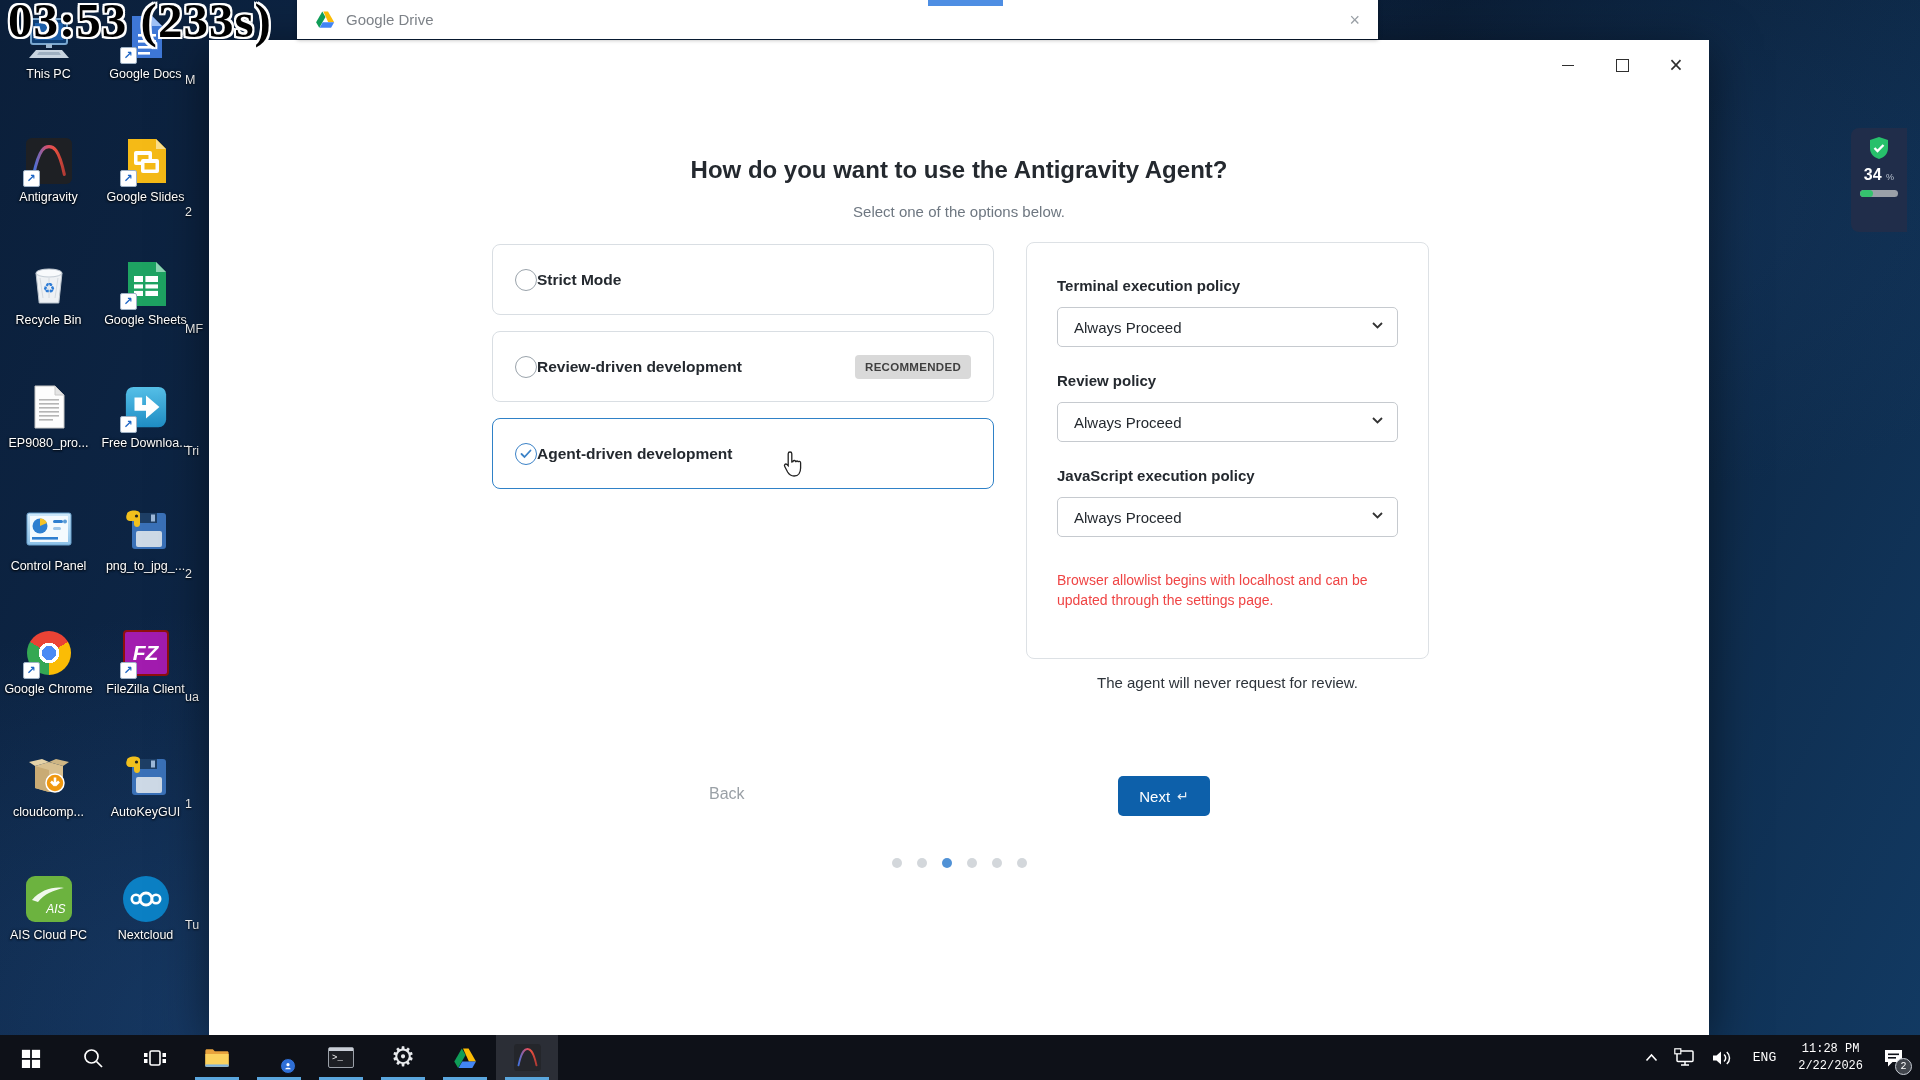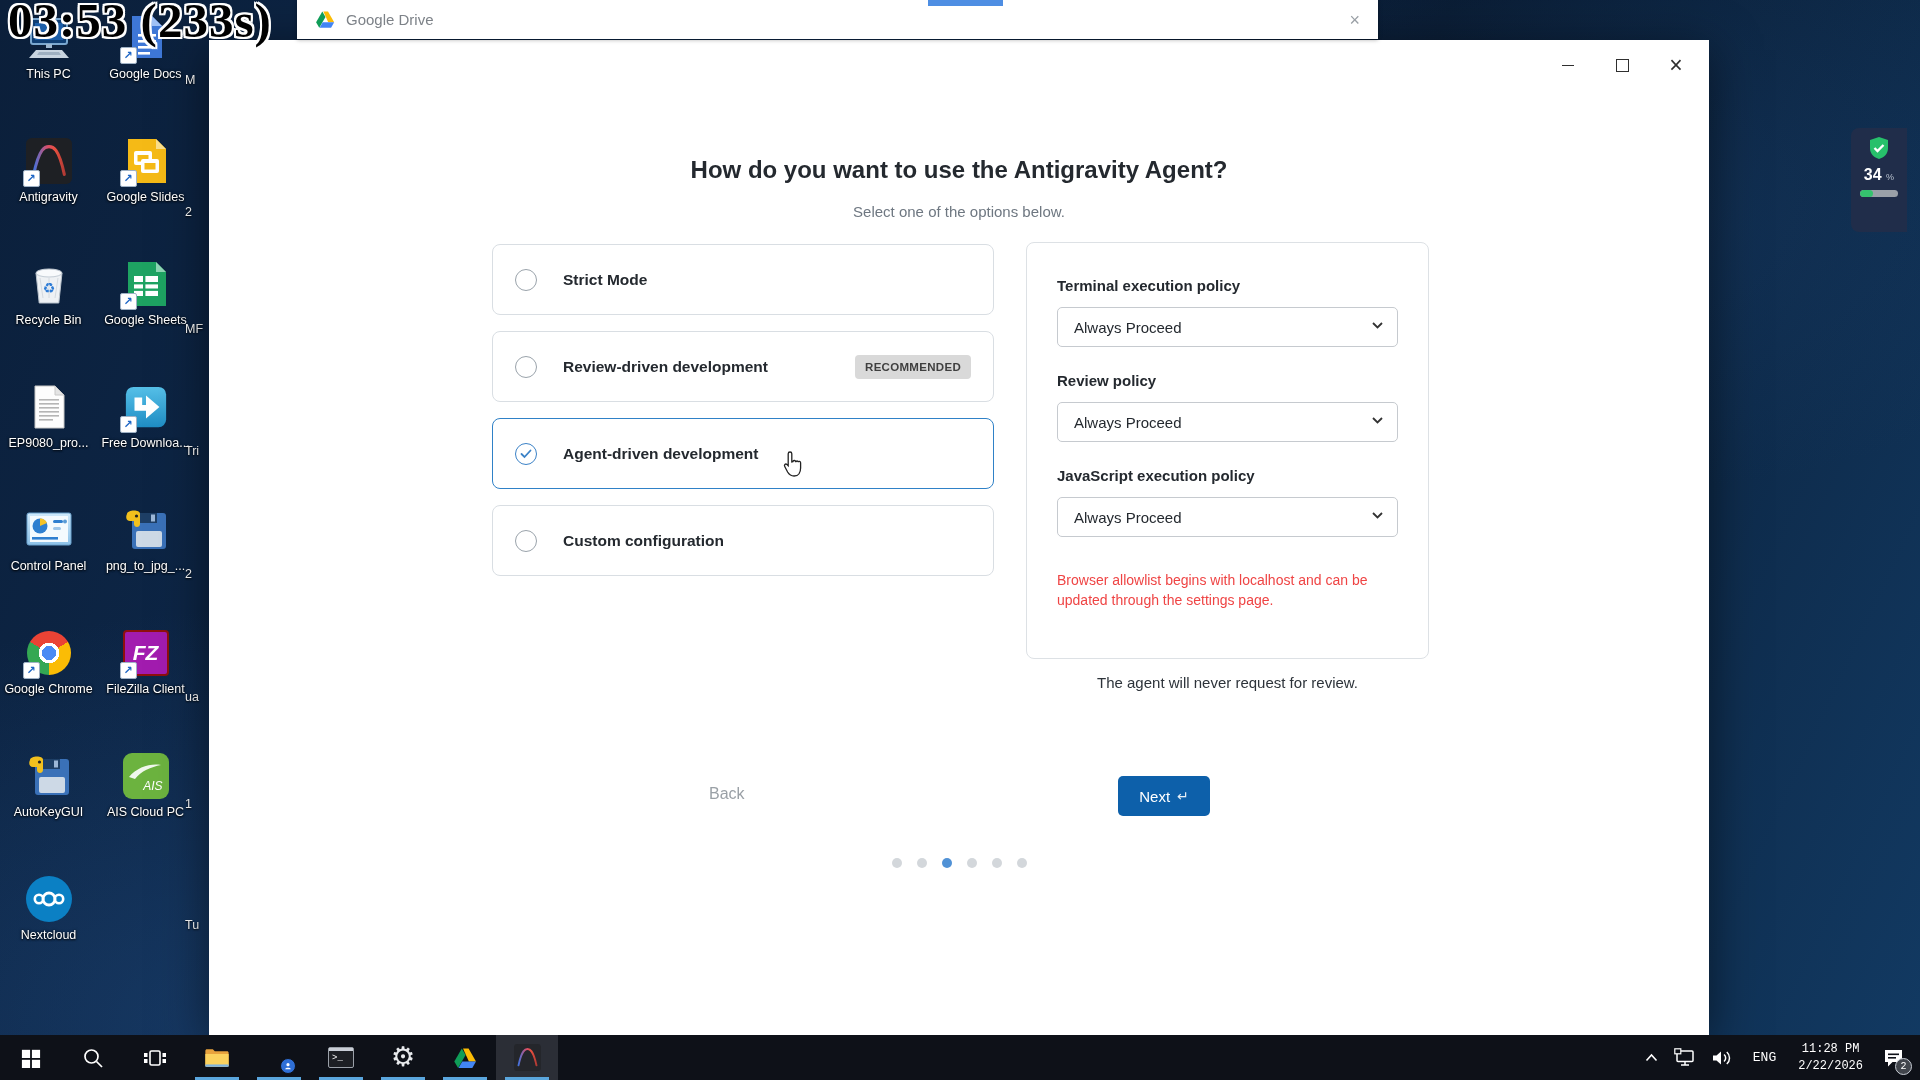--- a/index.html
+++ b/index.html
@@ -63,21 +63,21 @@
   .win-controls{position:absolute;top:10px;right:16px;display:flex;gap:20px;}
   .wc{width:34px;height:30px;display:flex;align-items:center;justify-content:center;cursor:default;}
   .wc-min{display:inline-block;width:12px;border-top:1.6px solid #2f2f2f;}
   .wc-max{display:inline-block;width:11px;height:11px;border:1.4px solid #2f2f2f;}
   .wc-close{font-size:23px;color:#2f2f2f;line-height:1;}
   .dlg-title{position:absolute;top:116px;left:0;width:100%;text-align:center;
     font-size:24px;font-weight:bold;color:#24292f;}
   .dlg-sub{position:absolute;top:163px;left:0;width:100%;text-align:center;font-size:15px;color:#6e7781;}
   .options{position:absolute;left:283px;top:204px;width:502px;}
   .opt{box-sizing:border-box;height:71px;border:1px solid #d9dee3;border-radius:8px;margin-bottom:16px;
-    display:flex;align-items:center;padding:0 22px;gap:26px;background:#fff;cursor:pointer;}
+    display:flex;align-items:center;padding:0 22px;background:#fff;cursor:pointer;}
   .opt.selected{border:1.5px solid #2f81c7;}
   .radio{width:22px;height:22px;border-radius:50%;border:1.6px solid #9aa3ab;flex:none;
     display:flex;align-items:center;justify-content:center;box-sizing:border-box;}
   .opt.selected .radio{border-color:#3b82c7;}
   .opt-label{font-size:15.5px;font-weight:600;color:#24292f;}
   .badge{margin-left:auto;background:#d9d9d9;color:#3f3f3f;font-size:11.5px;font-weight:600;
     padding:6px 10px;border-radius:4px;letter-spacing:.3px;}
   .panel{position:absolute;left:817px;top:202px;width:403px;height:417px;box-sizing:border-box;
     border:1px solid #dde1e5;border-radius:8px;padding:34px 30px 0 30px;background:#fff;}
   .f-label{font-size:15px;font-weight:600;color:#24292f;margin-bottom:13px;}
@@ -296,20 +296,33 @@
   </div>
 
   <div class="dicon">
     <div class="ic">
       <div class="fz-box">FZ</div>
       <span class="sc">↗</span>
     </div>
     <div class="dlabel">FileZilla Client</div>
   </div>
 
+  <div class="dicon">
+    <div class="ic">
+      <svg width="48" height="48" viewBox="0 0 48 48">
+          <polygon points="10,14 24,10 38,14 38,36 24,40 10,36" fill="#d9c08f"></polygon>
+          <polygon points="10,14 24,18 24,40 10,36" fill="#c9ab74"></polygon>
+          <polygon points="10,14 4,10 17,7 24,10" fill="#e6d3a8"></polygon>
+          <polygon points="38,14 44,10 31,7 24,10" fill="#cfb684"></polygon>
+          <circle cx="30" cy="31" r="9" fill="#f0980f" stroke="#fff" stroke-width="1.5"></circle>
+          <path d="M30 25.5v8m0 0l-4-4m4 4l4-4" stroke="#fff" stroke-width="2.6" fill="none"></path>
+        </svg>
+    </div>
+    <div class="dlabel">cloudcomp...</div>
+  </div>
 
   <div class="dicon">
     <div class="ic">
       <svg width="48" height="46" viewBox="0 0 48 46">
           <rect x="10" y="6" width="34" height="36" rx="3" fill="#3a71b8"></rect>
           <rect x="18" y="6" width="17" height="10" fill="#1e3f66"></rect>
           <rect x="29" y="7.5" width="4" height="7" fill="#9db8d8"></rect>
           <rect x="14" y="24" width="26" height="16" rx="2" fill="#cdd9e6"></rect>
           <path d="M5 7c0-4 13-5 13 0v10c0 4-6 4-6 0v-3H8C4 14 3.5 9.5 5 7z" fill="#f2c01d"></path>
           <circle cx="14.5" cy="9" r="1.6" fill="#222"></circle>
@@ -404,24 +417,20 @@
       <span class="opt-label">Review-driven development</span>
       <span class="badge">RECOMMENDED</span>
     </div>
     <div class="opt selected">
       <span class="radio">
           <svg width="12" height="10" viewBox="0 0 12 10">
             <path d="M1.5 5l3 3 6-6.5" stroke="#3b82c7" stroke-width="1.8" fill="none" stroke-linecap="round"></path>
           </svg>
         </span>
       <span class="opt-label">Agent-driven development</span>
-    </div>
-    <div class="opt">
-      <span class="radio"></span>
-      <span class="opt-label">Custom configuration</span>
     </div>
   </div>
 
   <div class="panel">
     <div class="f-label">Terminal execution policy</div>
     <div class="select">
       <span>Always Proceed</span>
       <svg width="11" height="7" viewBox="0 0 11 7">
           <path d="M1 1l4.5 4.5L10 1" stroke="#333" stroke-width="1.8" fill="none"></path>
         </svg>

